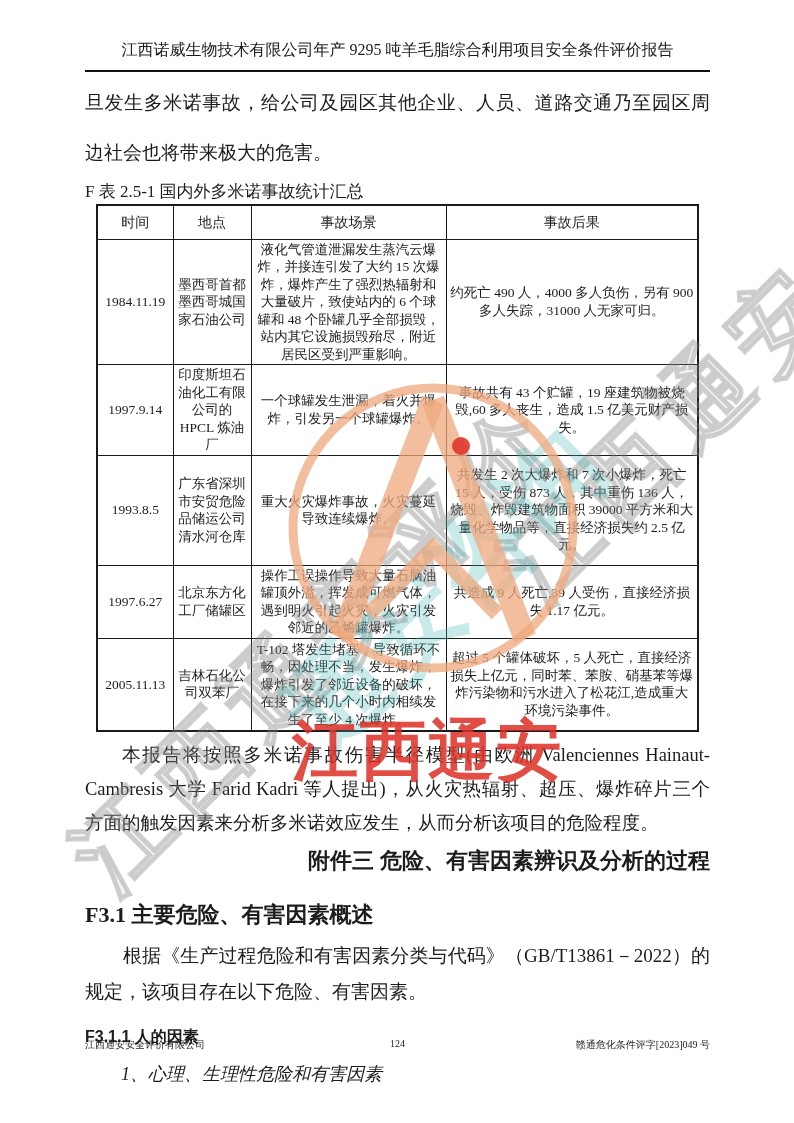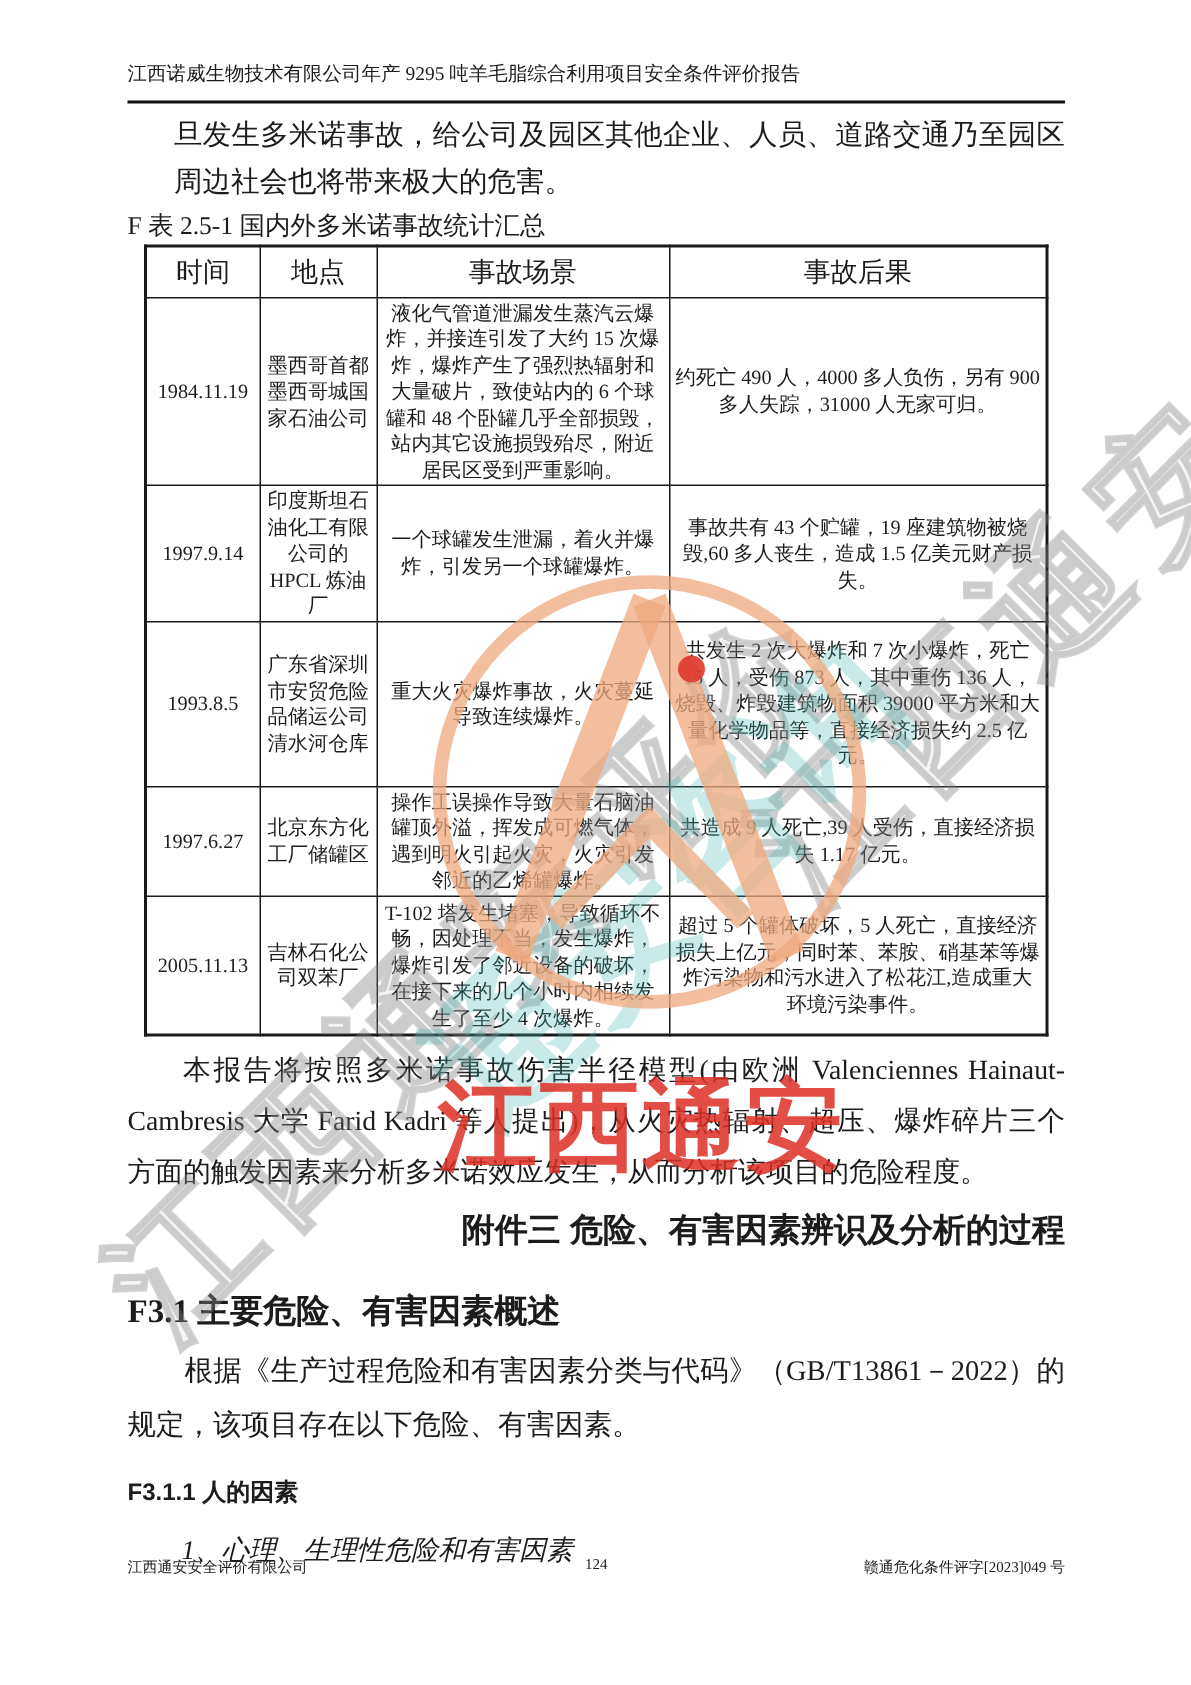--- a/index.html
+++ b/index.html
@@ -10,32 +10,32 @@
     height: 1123px;
     margin: 0 auto;
     background: #ffffff;
     overflow: hidden;
     font-family: "Liberation Serif", "DejaVu Serif", serif;
     color: #1c1c1c;
   }
   
   .header {
     margin: 40px 84px 0 85px;
-    font-size: 13px;
+    text-align: center;
+    font-size: 16px;
     padding-bottom: 9px;
     border-bottom: 2.5px solid #111;
   }
   
   .content { margin: 0 84px 0 85px; position: relative; z-index: 1; }
   .intro {
     margin-top: 6px;
     font-size: 19px;
-    line-height: 31px;
+    line-height: 50px;
     text-align: justify;
-    margin-left: 31px;
   }
   .caption {
     text-align: left;
     font-size: 17px;
     line-height: 24px;
     margin-top: 2px;
   }
   table.accidents {
     border-collapse: collapse;
     table-layout: fixed;
@@ -46,21 +46,21 @@
   }
   table.accidents td, table.accidents th {
     border: 1.5px solid #1a1a1a;
     text-align: center;
     vertical-align: middle;
     padding: 1px 3px;
     font-weight: normal;
     line-height: 17.5px;
   }
   table.accidents thead tr { height: 34px; }
-  table.accidents thead th { font-size: 18px; }
+  table.accidents thead th { font-size: 14px; }
   tr.r0 { height: 103px; }
   tr.r1 { height: 68px; }
   tr.r2 { height: 110px; }
   tr.r3 { height: 72px; }
   tr.r4 { height: 93px; }
   .model-para {
     margin-top: 6px;
     font-size: 18.5px;
     line-height: 34px;
     text-align: justify;

